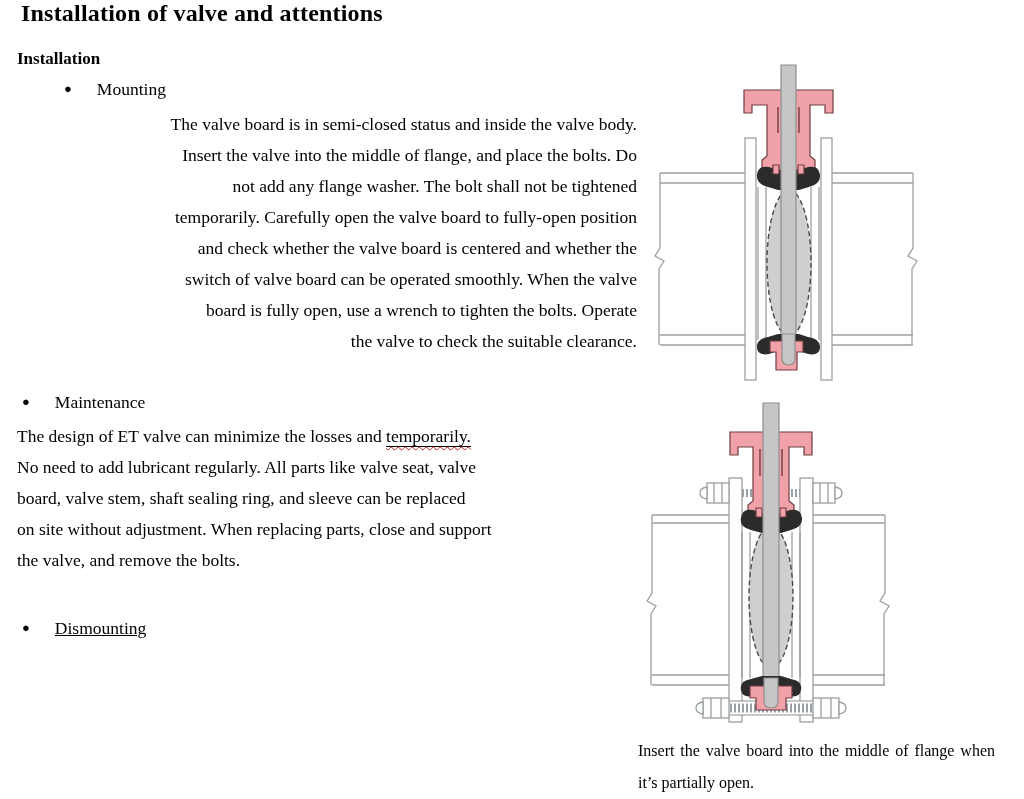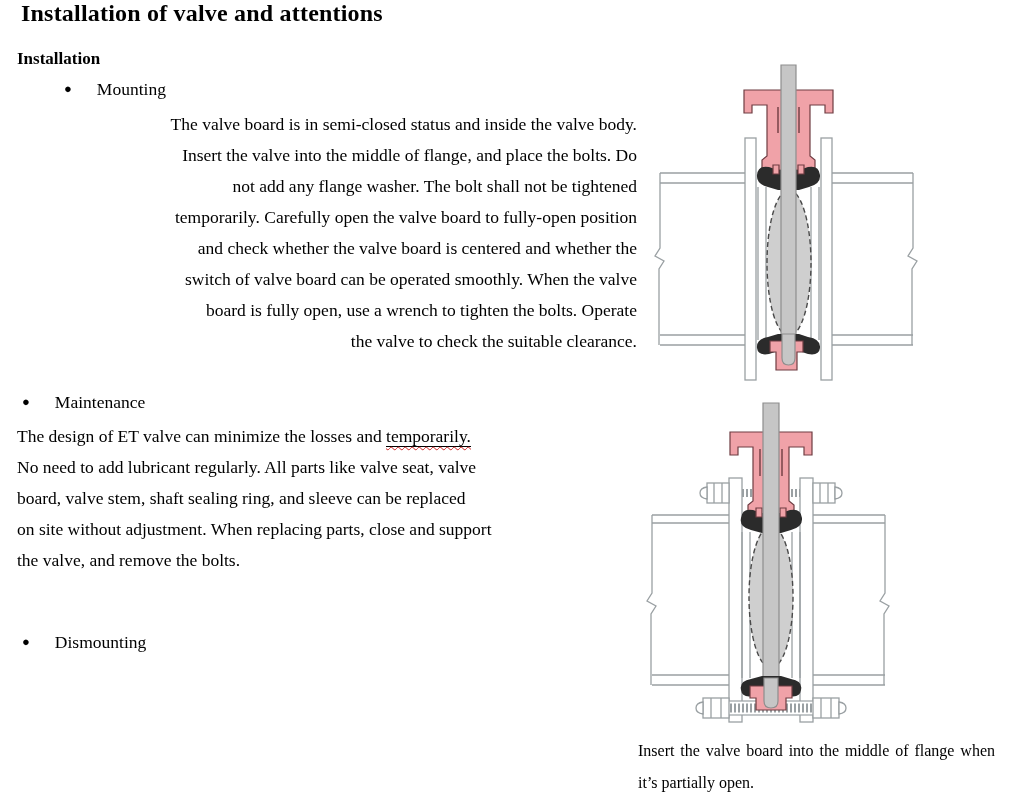--- a/index.html
+++ b/index.html
@@ -12,21 +12,21 @@
   .page{position:relative;width:1024px;height:799px;background:#fff;overflow:hidden;
         font-family:"Liberation Serif","DejaVu Serif",serif;color:var(--text-black);}
   .title{position:absolute;left:21px;top:0px;font-size:24px;font-weight:bold;letter-spacing:.2px;}
   .subhead{position:absolute;left:17px;top:49px;font-size:17px;font-weight:bold;}
   .bullet-row{position:absolute;left:22px;font-size:17.5px;white-space:nowrap;}
   .bullet-row .bullet{display:inline-block;font-size:13px;transform:translateY(-2px);}
   .bullet-row .bullet-label{margin-left:25px;}
   .para{position:absolute;left:17px;width:620px;font-size:17.5px;line-height:31px;white-space:pre-line;}
   .pos-mounting-bullet{top:79px;margin-left:42px;}
   .pos-maintenance-bullet{top:392px;}
-  .pos-dismounting-bullet{top:632px;}
+  .pos-dismounting-bullet{top:618px;text-decoration:underline;}
   .pos-mounting-para{top:109px;text-align:right;}
   .pos-maintenance-para{top:421px;}
   .pos-dismounting-para{top:639px;}
   .misspelled{border-bottom:1px solid #000;text-decoration:underline;text-decoration-style:wavy;
               text-decoration-color:var(--spellcheck-red);text-decoration-thickness:1px;text-underline-offset:4px;}
   .caption{position:absolute;left:638px;top:735px;width:357px;font-size:16px;line-height:31.5px;
            text-align:justify;}
   .fig{position:absolute;}
   .fig-top{left:645px;top:58px;}
   .fig-bottom{left:645px;top:398px;}

